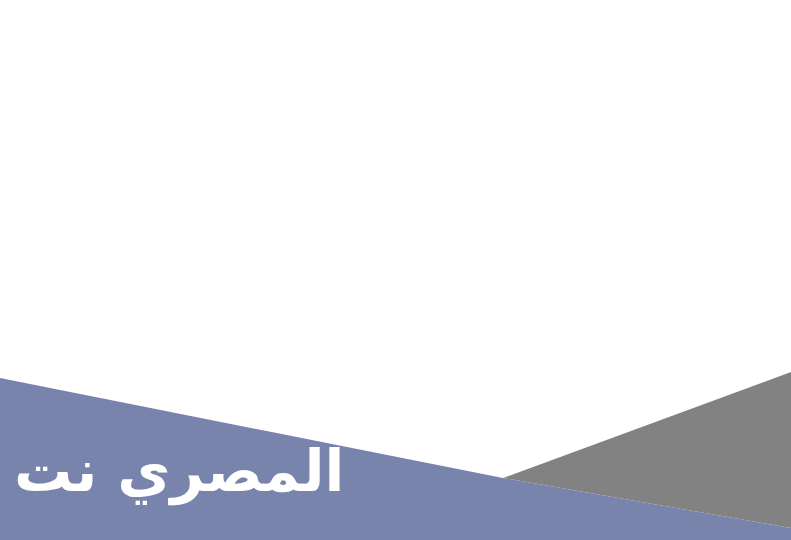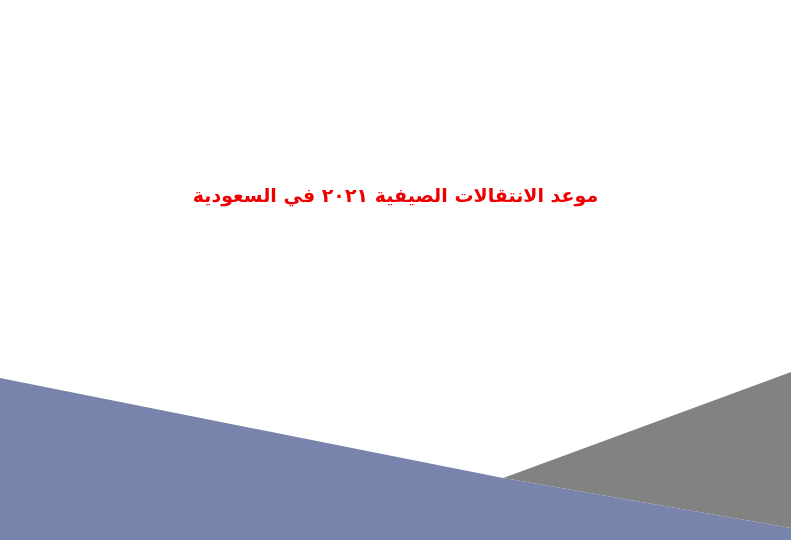--- a/index.html
+++ b/index.html
@@ -62,16 +62,16 @@
 </head>
 <body>
 
 <div id="canvas" style="background: rgb(255, 255, 255);">
 
   <svg id="shapes" viewBox="0 0 791 540" preserveAspectRatio="none">
     <polygon points="0,378 503,478 791,528 791,540 0,540" fill="#7984ac"></polygon>
     <polygon points="791,372 503,478 791,528" fill="#828282"></polygon>
   </svg>
 
-  <div id="headline" dir="rtl" lang="ar" style="color: rgb(238, 0, 0);">موعد الانتقالات الصيفية ٢٠٢١ في السعودية</div>
 
+  <div id="brand" dir="rtl" lang="ar" style="color: rgb(255, 255, 255);">المصري نت</div>
 
 </div>
 
 </body></html>

